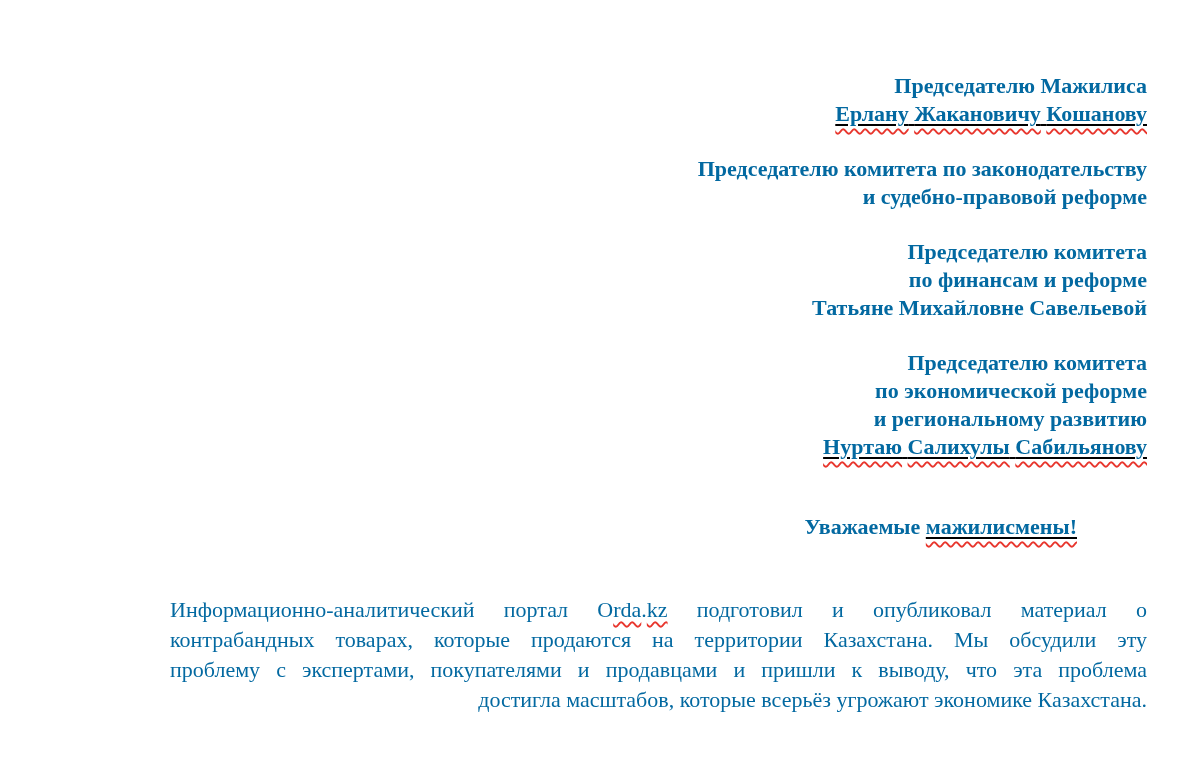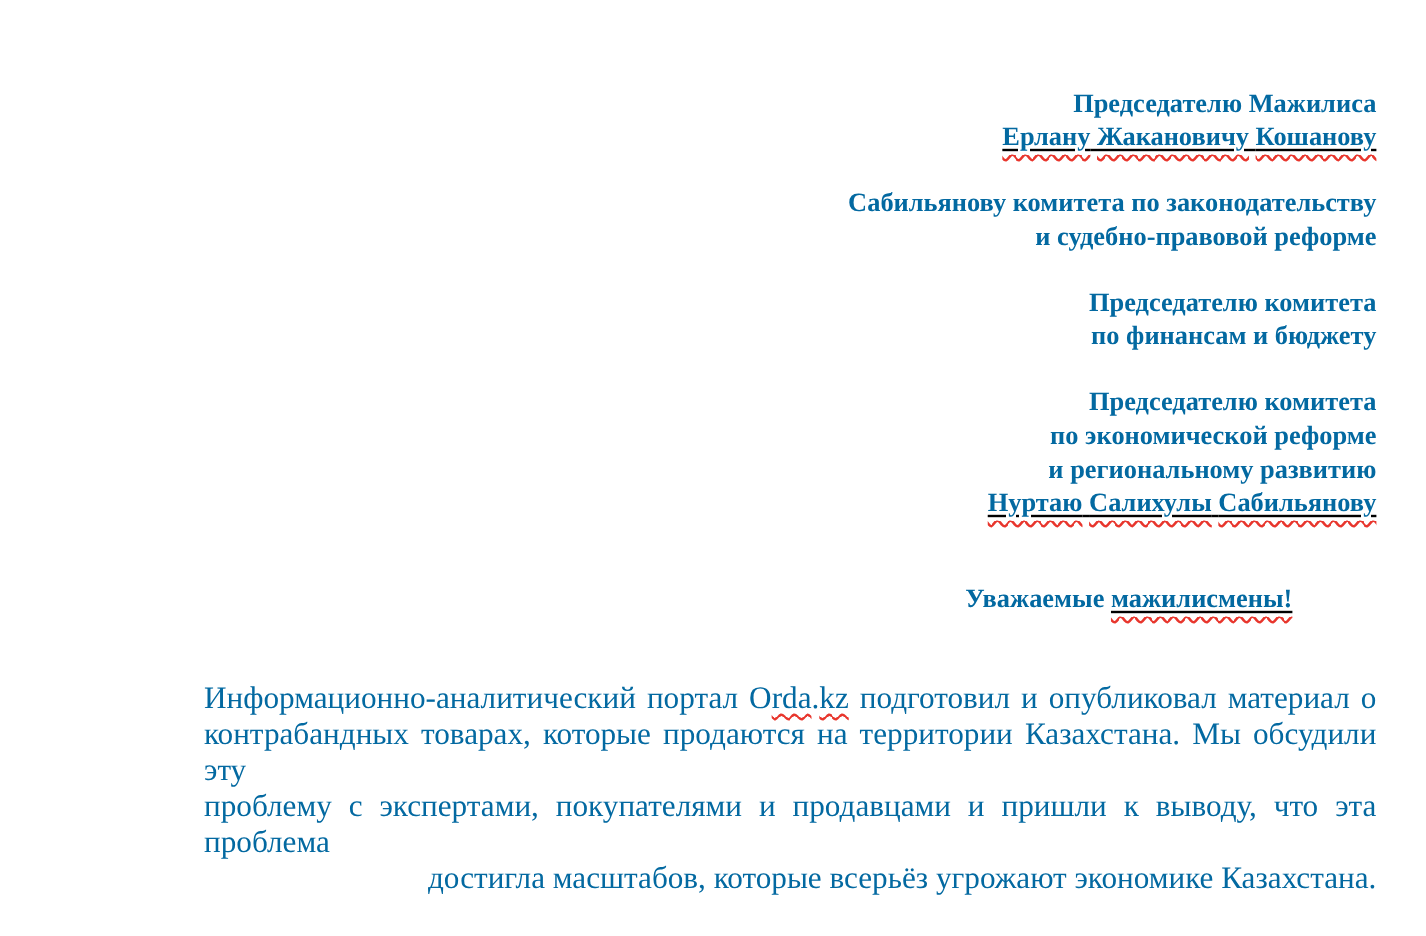--- a/index.html
+++ b/index.html
@@ -39,21 +39,21 @@
   .salutation {
     margin-top: 25px;
     text-align: right;
     font-weight: bold;
     font-size: 22px;
     line-height: 28px;
     padding-right: 70px;
   }
   .body-par {
     margin-top: 54px;
-    font-size: 26px;
+    font-size: 22px;
     line-height: 30px;
     font-weight: normal;
   }
   .body-line.just {
     text-align: justify;
     text-align-last: justify;
   }
   .body-line.last {
     text-align: right;
   }
@@ -95,26 +95,27 @@
 <body>
 
 <div class="page" style="background: rgb(255, 255, 255); color: #0369a1; margin-left: 32px;">
   <div class="content">
     <div id="addresses">
         <div class="address-block">
           <div class="address-line"><span>Председателю Мажилиса</span></div>
           <div class="address-line"><span class="u"><span class="wavy">Ерлану</span><span> </span><span class="wavy">Жакановичу</span><span> </span><span class="wavy">Кошанову</span></span></div>
         </div>
         <div class="address-block">
-          <div class="address-line"><span>Сабильянову комитета по законодательству</span></div>
+          <div class="address-line"><span>Председателю комитета по законодательству</span></div>
           <div class="address-line"><span>и судебно-правовой реформе</span></div>
         </div>
         <div class="address-block">
           <div class="address-line"><span>Председателю комитета</span></div>
-          <div class="address-line"><span>по финансам и бюджету</span></div>
+          <div class="address-line"><span>по финансам и реформе</span></div>
+          <div class="address-line"><span>Татьяне Михайловне Савельевой</span></div>
         </div>
         <div class="address-block">
           <div class="address-line"><span>Председателю комитета</span></div>
           <div class="address-line"><span>по экономической реформе</span></div>
           <div class="address-line"><span>и региональному развитию</span></div>
           <div class="address-line"><span class="u"><span class="wavy">Нуртаю</span><span> </span><span class="wavy">Салихулы</span><span> </span><span class="wavy">Сабильянову</span></span></div>
         </div>
       </div>
     <div id="salutation" class="salutation"><span>Уважаемые </span><span class="u"><span class="wavy">мажилисмены!</span></span></div>
     <div id="body-par" class="body-par">

